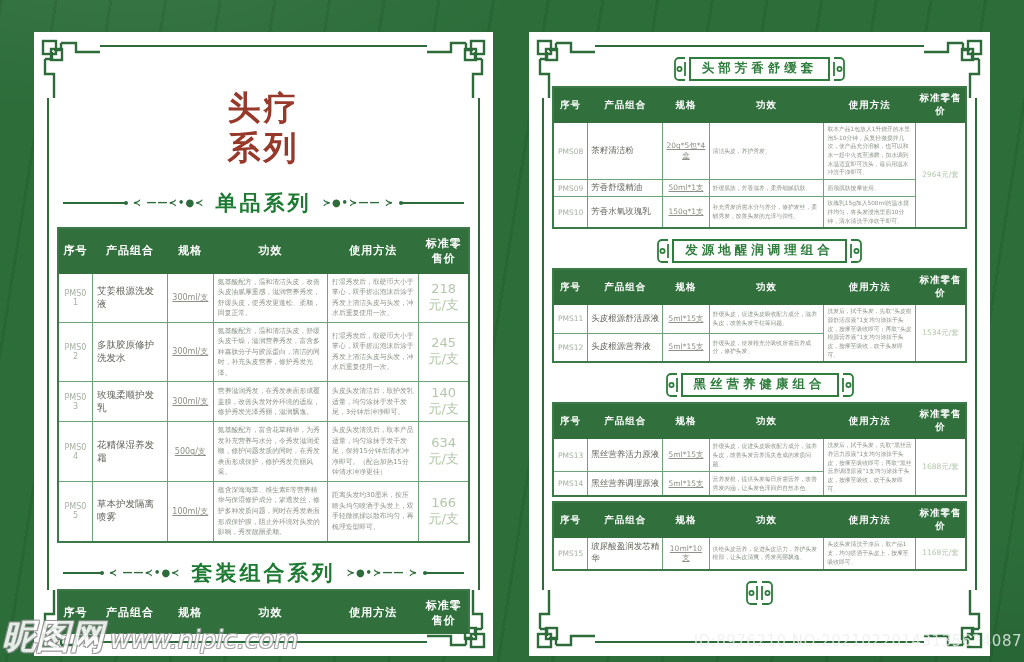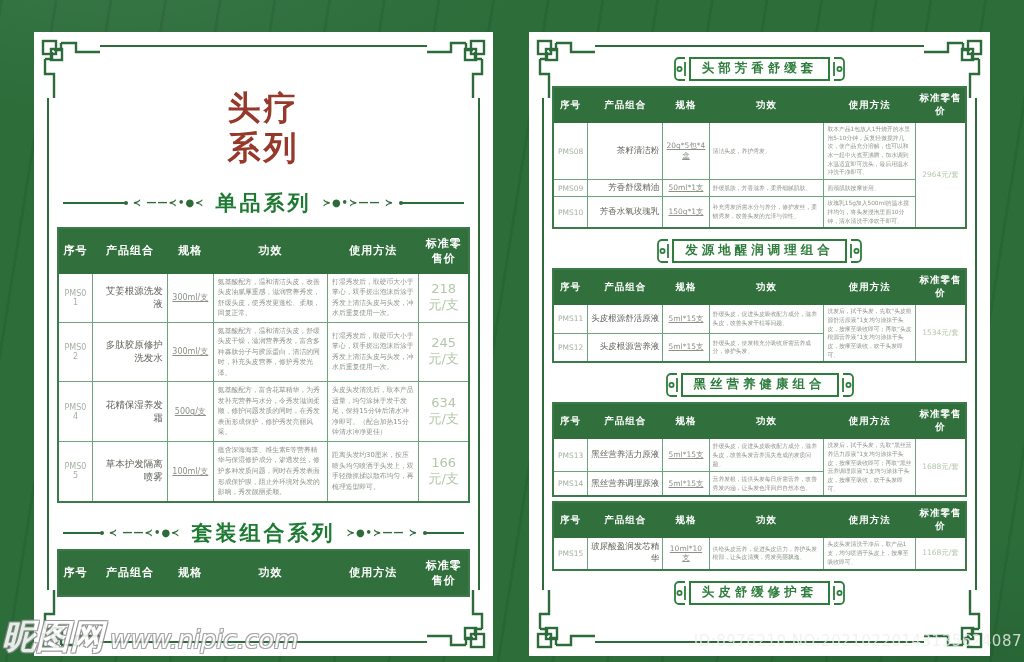--- a/index.html
+++ b/index.html
@@ -41,21 +41,21 @@
     letter-spacing:5px;white-space:nowrap;}
   .badge svg{display:block;}
 
   
   .twrap{margin:10px 0 0;}
   .ptable{width:100%;border-collapse:collapse;table-layout:fixed;border:2px solid #3c7a49;}
   .ptable th{background:#31703c;color:#ffffff;font-weight:bold;border:1px solid #31703c;
     padding:7px 2px;font-size:11px;letter-spacing:1px;}
   .ptable td{border:1px solid #6aa478;vertical-align:middle;padding:3px 4px;word-break:break-all;}
   .t-sn{color:#a4b1a1;text-align:center;font-size:8px;}
-  .t-name{color:#5f6459;text-align:right;font-size:9.5px;}
+  .t-name{color:#5f6459;text-align:left;font-size:9.5px;}
   .t-spec{color:#8b9186;text-align:center;font-size:8px;text-decoration:underline;}
   .t-eff,.t-use{color:#8b9488;font-size:6.8px;line-height:1.55;text-align:left;}
   .t-price{color:#b2c8a9;text-align:center;font-size:13px;}
   col.c-sn{width:8.4%;} col.c-name{width:18.2%;} col.c-spec{width:11.2%;}
   col.c-eff{width:27.8%;} col.c-use{width:22.2%;} col.c-price{width:12.2%;}
 
   
   .page-right .ptable th{padding:4px 2px;font-size:9.5px;}
   .page-right .ptable td{padding:2px 3px;}
   .page-right .t-name{font-size:8.5px;}
@@ -154,20 +154,28 @@
               </tr>
               <tr>
                 <td class="t-sn">PMS02</td>
                 <td class="t-name">多肽胶原修护洗发水</td>
                 <td class="t-spec">300ml/支</td>
                 <td class="t-eff">氨基酸配方，温和清洁头皮，舒缓头皮干燥，滋润营养秀发，富含多种寡肽分子与胶原蛋白，清洁的同时，补充头皮营养，修护秀发光泽。</td>
                 <td class="t-use">打湿秀发后，取硬币大小于掌心，双手搓出泡沫后涂于秀发上清洁头皮与头发，冲水后重复使用一次。</td>
                 <td class="t-price">245元/支</td>
               </tr>
               <tr>
+                <td class="t-sn">PMS03</td>
+                <td class="t-name">玫瑰柔顺护发乳</td>
+                <td class="t-spec">300ml/支</td>
+                <td class="t-eff">营养滋润秀发，在秀发表面形成覆盖膜，改善头发对外环境的适应，修护秀发光泽秀丽，滋润飘逸。</td>
+                <td class="t-use">头皮头发清洁后，取护发乳适量，均匀涂抹于发干发尾，3分钟后冲净即可。</td>
+                <td class="t-price">140元/支</td>
+              </tr>
+              <tr>
                 <td class="t-sn">PMS04</td>
                 <td class="t-name">花精保湿养发霜</td>
                 <td class="t-spec">500g/支</td>
                 <td class="t-eff">氨基酸配方，富含花草精华，为秀发补充营养与水分，令秀发滋润柔顺，修护问题发质的同时，在秀发表面形成保护，修护秀发亮丽风采。</td>
                 <td class="t-use">头皮头发清洗后，取本产品适量，均匀涂抹于发干发尾，保持15分钟后清水冲净即可。（配合加热15分钟清水冲净更佳）</td>
                 <td class="t-price">634元/支</td>
               </tr>
               <tr>
                 <td class="t-sn">PMS05</td>
                 <td class="t-name">草本护发隔离喷雾</td>
@@ -427,21 +435,20 @@
             </table>
           </div>
       </section>
 
       <section class="rsec">
         <div class="badge-row">
             <span class="badge">
           <svg width="13" height="26">
                 <use href="#scroll-l"></use>
               </svg>
-          <span class="badge-box">头皮舒缓修护套</span>
           <svg width="13" height="26" style="transform:scaleX(-1)">
                 <use href="#scroll-l"></use>
               </svg>
         </span>
           </div>
 
       </section>
 
     </div>
   </div>

